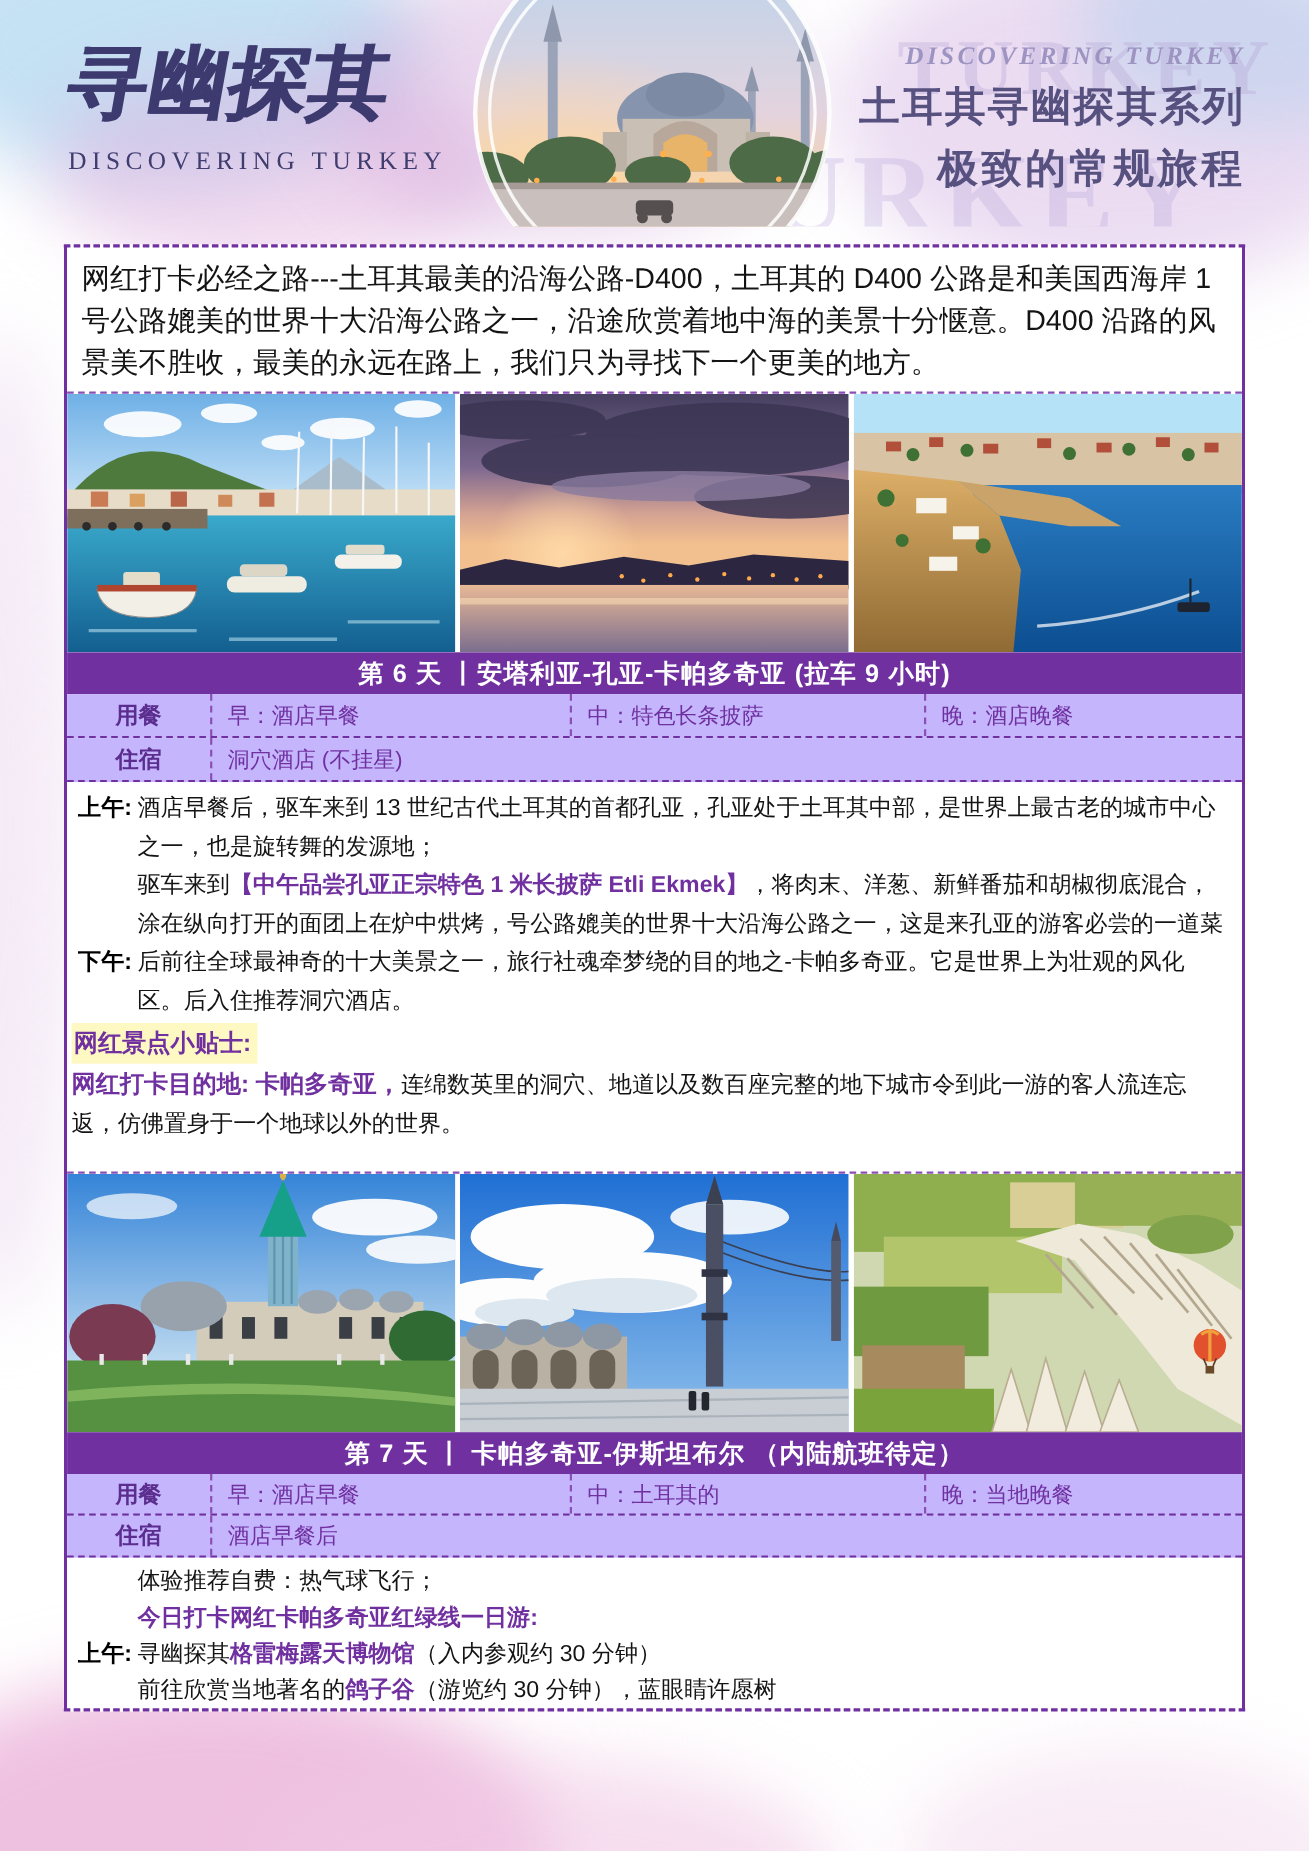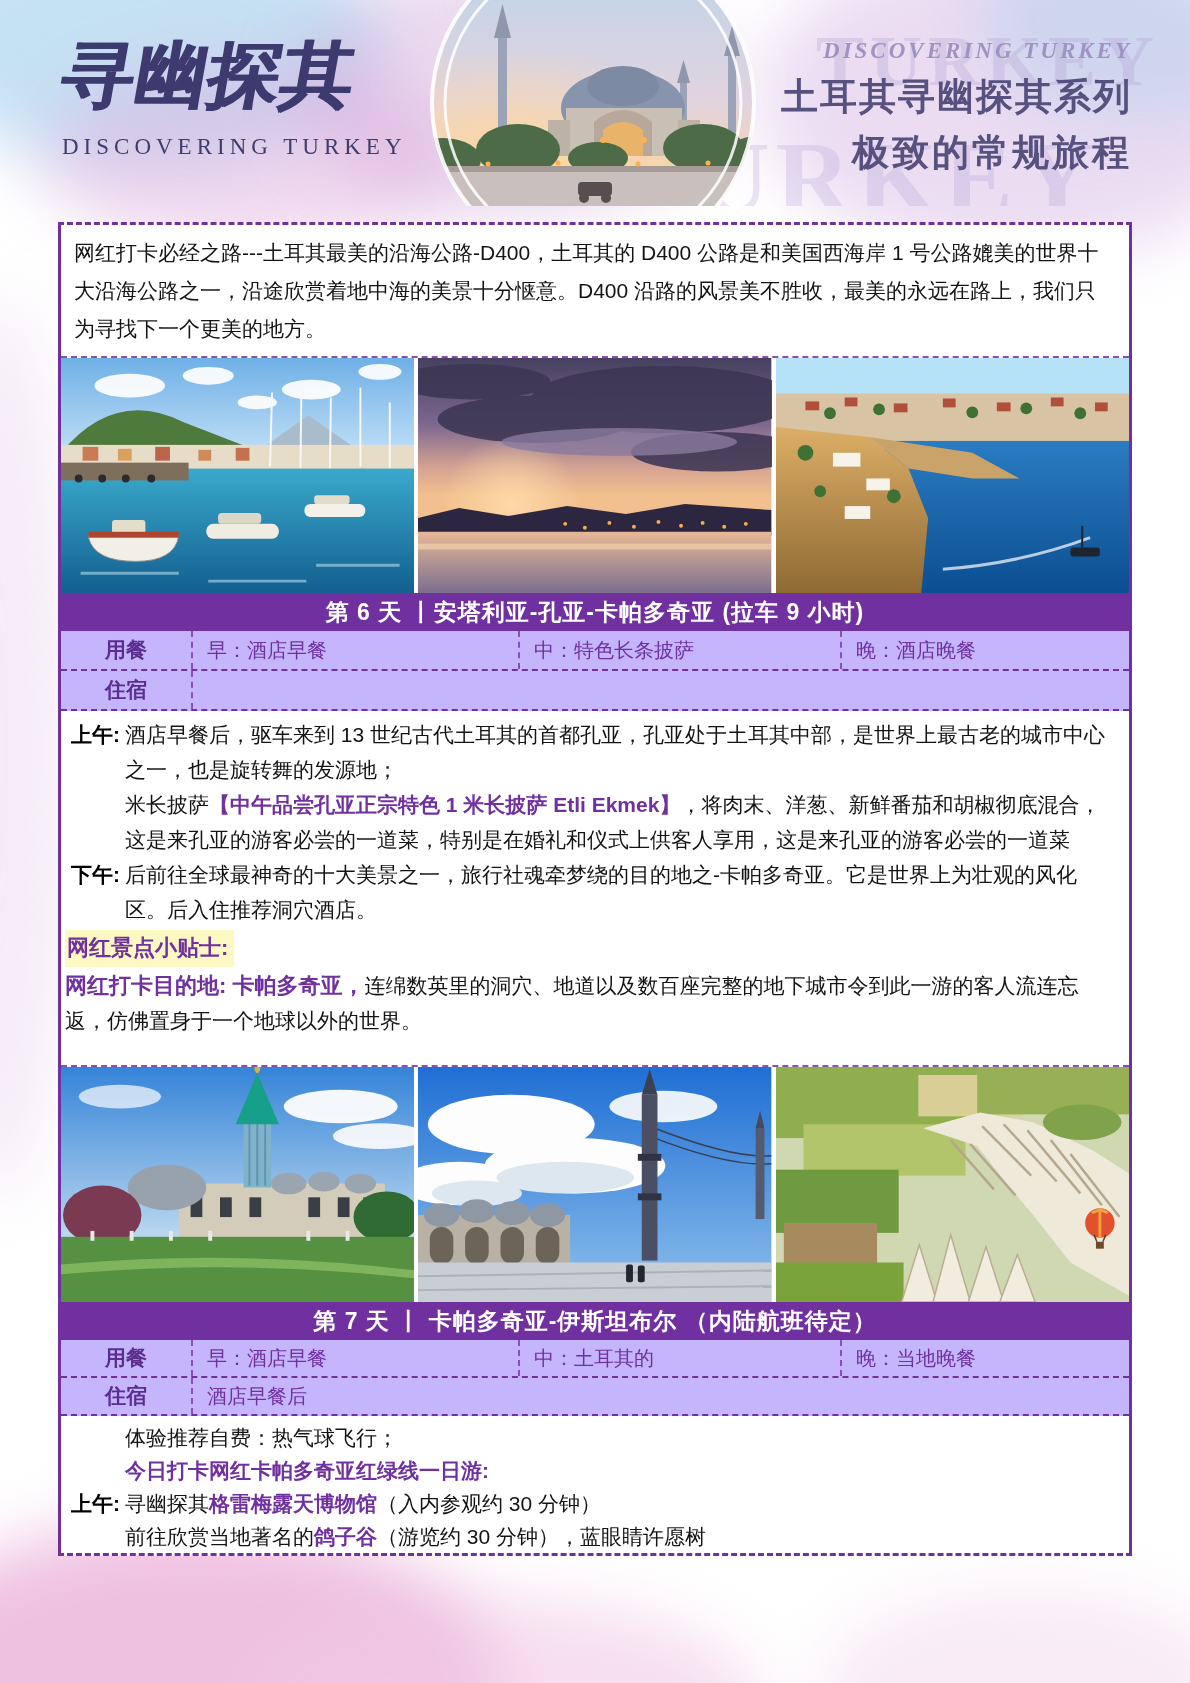--- a/index.html
+++ b/index.html
@@ -32,21 +32,21 @@
   #series-block { position:absolute; right:58px; top:38px; text-align:right; }
   #series-en { font-family:"Liberation Serif","DejaVu Serif",serif; font-style:italic; font-size:23px; letter-spacing:3px; color:#9d94c2; font-weight:bold; }
   #series-l1 { margin-top:8px; font-family:"Liberation Serif","DejaVu Serif",serif; font-size:37px; font-weight:bold; color:#575180; letter-spacing:2px; }
   #series-l2 { margin-top:6px; font-family:"Liberation Serif","DejaVu Serif",serif; font-size:37px; font-weight:bold; color:#575180; letter-spacing:3px; }
 
   
   #doc { position:absolute; left:58px; top:222px; width:1074px; height:1334px; background:#fff;
          border-left:3px solid #7030A0; border-right:3px solid #7030A0;
          border-top:3px dashed #7030A0; border-bottom:3px dashed #7030A0;
          display:flex; flex-direction:column; }
-  .intro { height:132px; padding:9px 18px 0 13px; font-size:21px; line-height:38px; color:#141414; }
+  .intro { height:132px; padding:9px 18px 0 13px; font-size:26px; line-height:38px; color:#141414; }
 
   .prow { height:238px; display:flex; gap:4px; border-top:2px dashed #8a4fb5; background:#fff; }
   .prow .ph { flex:1; overflow:hidden; }
   .prow svg { width:100%; height:100%; display:block; }
 
   .day-bar { height:38px; background:#7030A0; color:#fff; font-weight:bold; font-size:23px;
              display:flex; align-items:center; justify-content:center; letter-spacing:1px; }
   .trow { display:flex; background:#c4b5fd; border-bottom:2px dashed #7030A0; }
   .trow.meals { height:40px; }
   .trow.lodging { height:40px; }
@@ -325,29 +325,30 @@
 
     <div class="day-bar">第 6 天 丨安塔利亚-孔亚-卡帕多奇亚 (拉车 9 小时)</div>
     <div class="trow meals">
       <div class="t-label">用餐</div>
       <div class="t-cell b">早：酒店早餐</div>
       <div class="t-cell l">中：特色长条披萨</div>
       <div class="t-cell d">晚：酒店晚餐</div>
     </div>
     <div class="trow lodging">
       <div class="t-label">住宿</div>
+      <div class="t-cell full">洞穴酒店 (不挂星)</div>
     </div>
 
     <div class="sched" id="sched6">
       <div class="sline">
         <span class="slabel">上午:</span>
         <span class="seg">酒店早餐后，驱车来到 13 世纪古代土耳其的首都孔亚，孔亚处于土耳其中部，是世界上最古老的城市中心之一，也是旋转舞的发源地；</span>
       </div>
       <div class="sline">
-        <span class="seg">米长披萨</span><span class="seg accent">【中午品尝孔亚正宗特色 1 米长披萨 Etli Ekmek】</span><span class="seg">，将肉末、洋葱、新鲜番茄和胡椒彻底混合，这是来孔亚的游客必尝的一道菜，特别是在婚礼和仪式上供客人享用，这是来孔亚的游客必尝的一道菜</span>
+        <span class="seg">驱车来到</span><span class="seg accent">【中午品尝孔亚正宗特色 1 米长披萨 Etli Ekmek】</span><span class="seg">，将肉末、洋葱、新鲜番茄和胡椒彻底混合，涂在纵向打开的面团上在炉中烘烤，号公路媲美的世界十大沿海公路之一，这是来孔亚的游客必尝的一道菜</span>
       </div>
       <div class="sline">
         <span class="slabel">下午:</span>
         <span class="seg">后前往全球最神奇的十大美景之一，旅行社魂牵梦绕的目的地之-卡帕多奇亚。它是世界上为壮观的风化区。后入住推荐洞穴酒店。</span>
       </div>
       <div class="tip-head-wrap">
         <span class="tip-head">网红景点小贴士:</span>
       </div>
       <div class="tip-para">
         <span class="tip-bold">网红打卡目的地: 卡帕多奇亚，</span><span>连绵数英里的洞穴、地道以及数百座完整的地下城市令到此一游的客人流连忘返，仿佛置身于一个地球以外的世界。</span>

